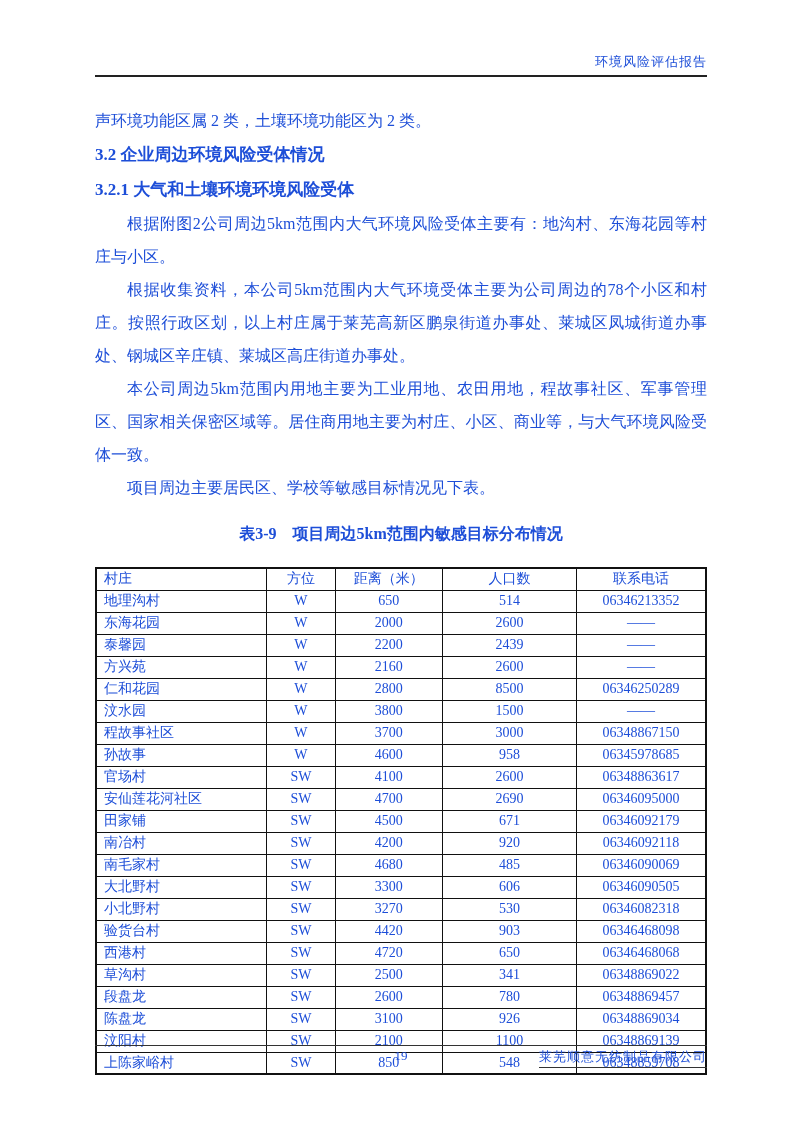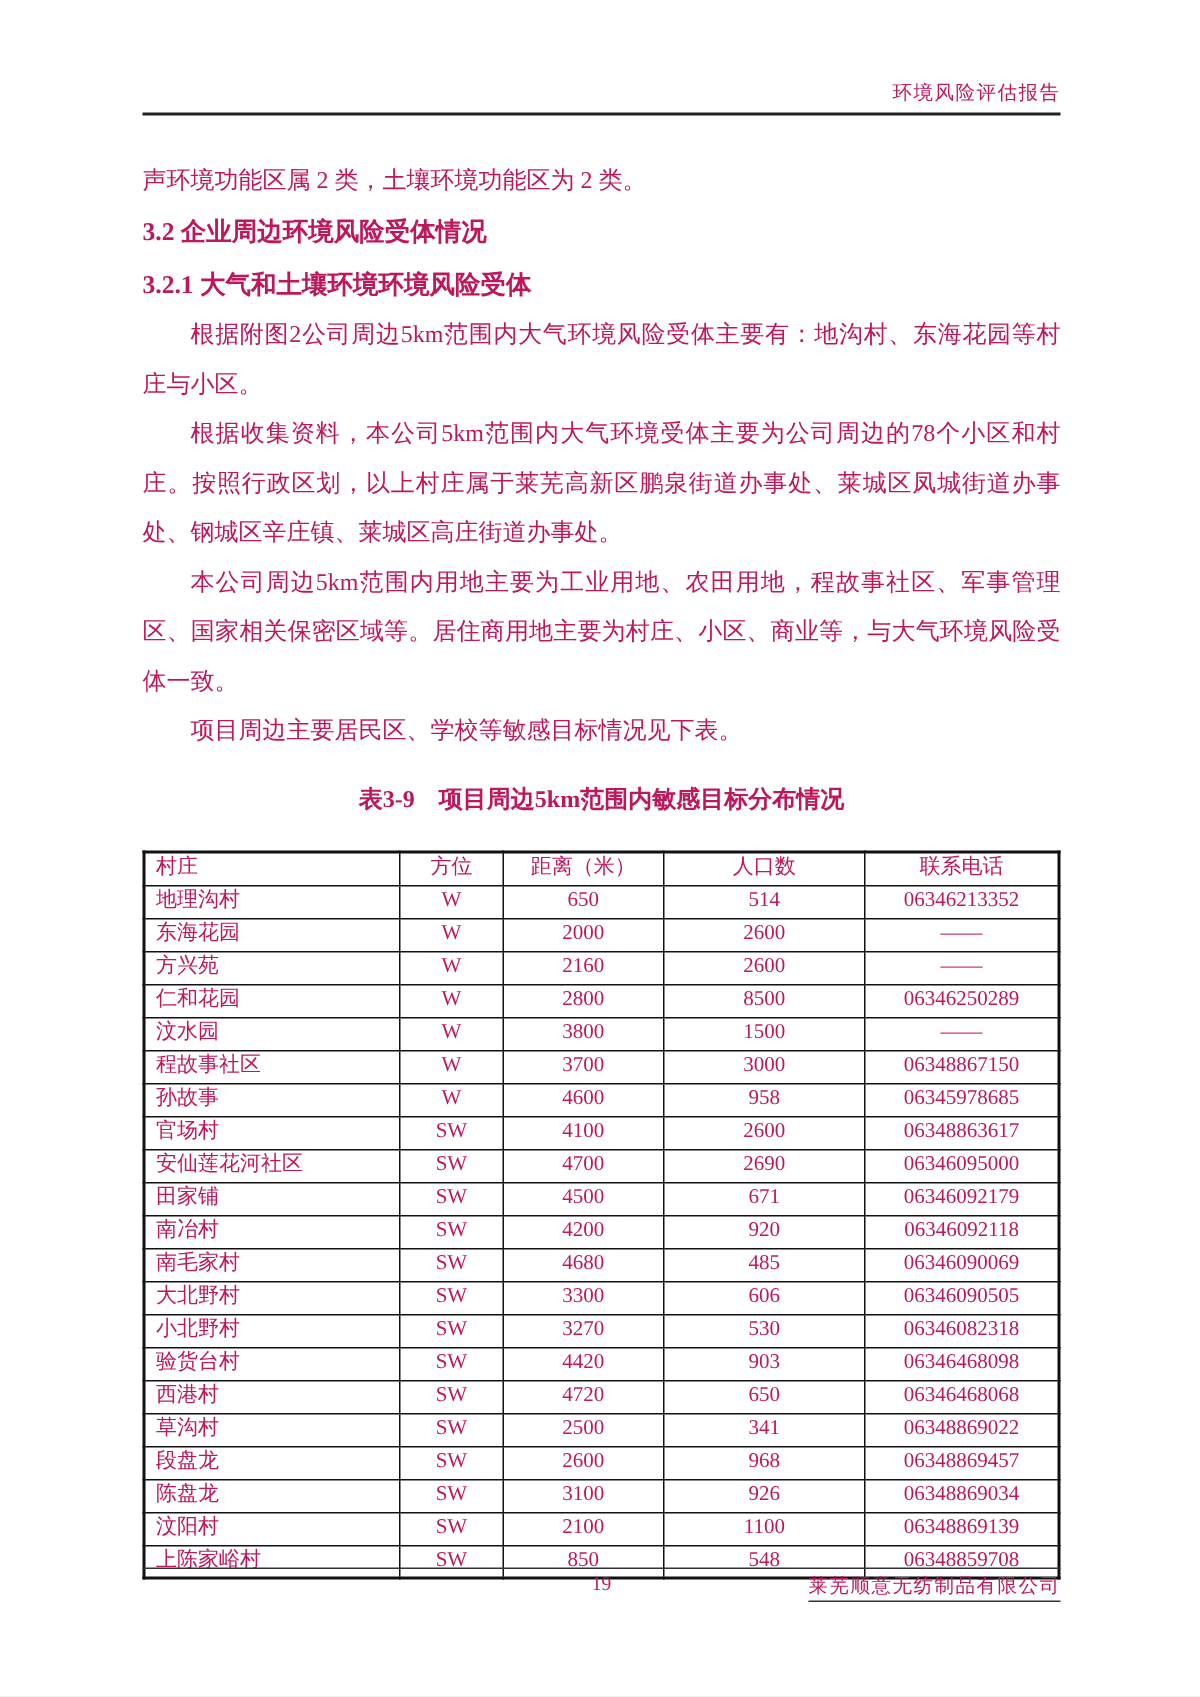--- a/index.html
+++ b/index.html
@@ -5,21 +5,21 @@
   * { margin: 0; padding: 0; box-sizing: border-box; }
   html, body { background: #e8e8e8; }
   body { font-family: "Liberation Serif", "DejaVu Serif", serif; }
 
   .page {
     position: relative;
     width: 800px;
     height: 1131px;
     background: #ffffff;
     margin: 0 auto;
-    color: #be185d;
+    color: #1d4ed8;
     overflow: hidden;
   }
 
   .content {
     position: absolute;
     left: 95px;
     width: 612px;
     top: 0;
   }
 
@@ -159,20 +159,27 @@
             <td>06346213352</td>
           </tr>
           <tr>
             <td class="col-village">东海花园</td>
             <td>W</td>
             <td>2000</td>
             <td>2600</td>
             <td>——</td>
           </tr>
           <tr>
+            <td class="col-village">泰馨园</td>
+            <td>W</td>
+            <td>2200</td>
+            <td>2439</td>
+            <td>——</td>
+          </tr>
+          <tr>
             <td class="col-village">方兴苑</td>
             <td>W</td>
             <td>2160</td>
             <td>2600</td>
             <td>——</td>
           </tr>
           <tr>
             <td class="col-village">仁和花园</td>
             <td>W</td>
             <td>2800</td>
@@ -267,21 +274,21 @@
             <td class="col-village">草沟村</td>
             <td>SW</td>
             <td>2500</td>
             <td>341</td>
             <td>06348869022</td>
           </tr>
           <tr>
             <td class="col-village">段盘龙</td>
             <td>SW</td>
             <td>2600</td>
-            <td>968</td>
+            <td>780</td>
             <td>06348869457</td>
           </tr>
           <tr>
             <td class="col-village">陈盘龙</td>
             <td>SW</td>
             <td>3100</td>
             <td>926</td>
             <td>06348869034</td>
           </tr>
           <tr>

